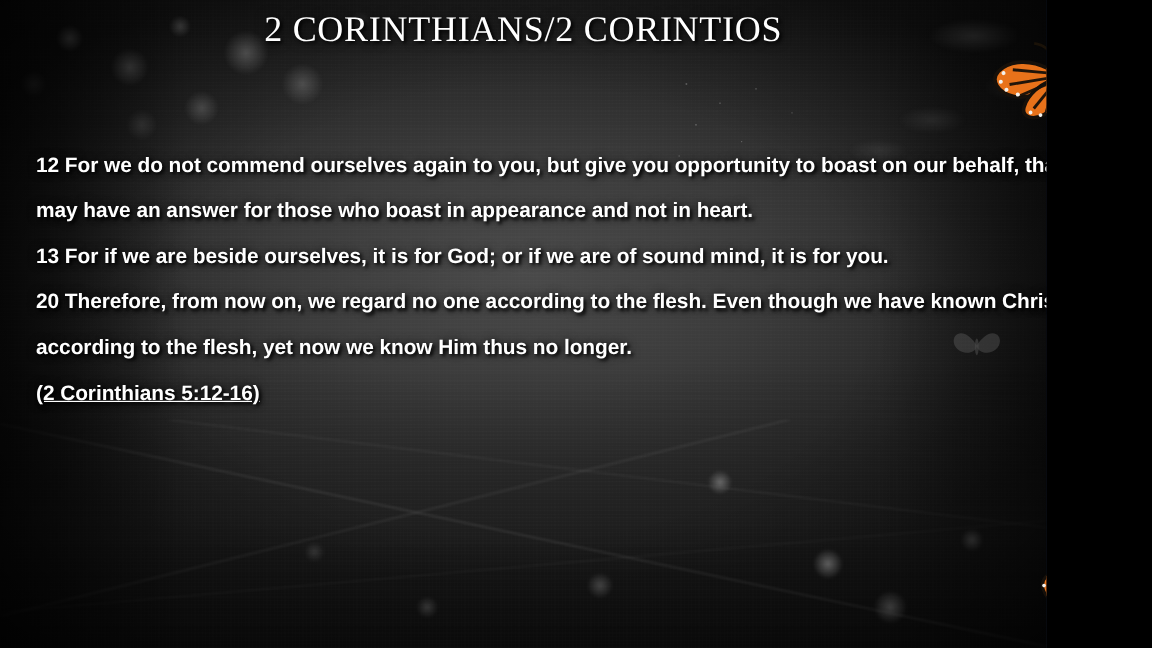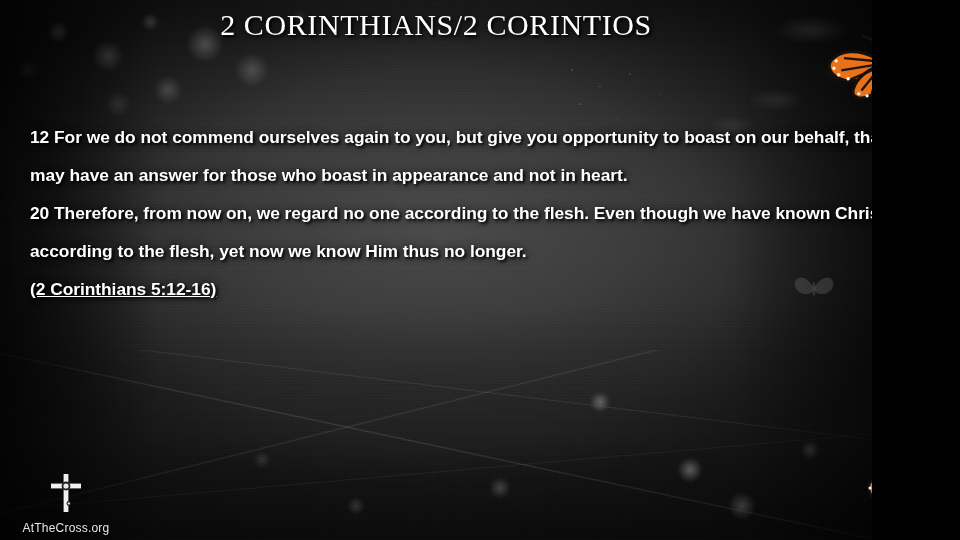--- a/index.html
+++ b/index.html
@@ -244,31 +244,19 @@
       </g>
     </svg>
   </div>
 
   <div class="header">
     <div class="title">2 CORINTHIANS/2 CORINTIOS</div>
   </div>
 
   <div class="scripture">
     <p class="verse">12 For we do not commend ourselves again to you, but give you opportunity to boast on our behalf, that you may have an answer for those who boast in appearance and not in heart.</p>
+    <p class="verse">13 For if we are beside ourselves, it is for God; or if we are of sound mind, it is for you.</p>
     <p class="verse">20 Therefore, from now on, we regard no one according to the flesh. Even though we have known Christ according to the flesh, yet now we know Him thus no longer.</p>
     <p class="citation">(2 Corinthians 5:12-16)</p>
   </div>
 
-  <div class="logo">
-    <span class="logo-cross">
-      <svg viewBox="0 0 42 42" width="42" height="42" aria-hidden="true">
-        <rect x="18.6" y="2" width="4.8" height="38" fill="#f0f0f0"></rect>
-        <rect x="6" y="11.6" width="30" height="4.8" fill="#f0f0f0"></rect>
-        <circle cx="21" cy="14" r="4.4" fill="#1d1d1d"></circle>
-        <circle cx="21" cy="14" r="2.6" fill="#e9e9e9"></circle>
-        <circle cx="23.8" cy="31.4" r="2.3" fill="#1d1d1d"></circle>
-        <circle cx="23.8" cy="31.4" r="1.2" fill="#dcdcdc"></circle>
-      </svg>
-    </span>
-    <span class="logo-text">AtTheCross.org</span>
-  </div>
 
 </div>
 
 </body></html>

